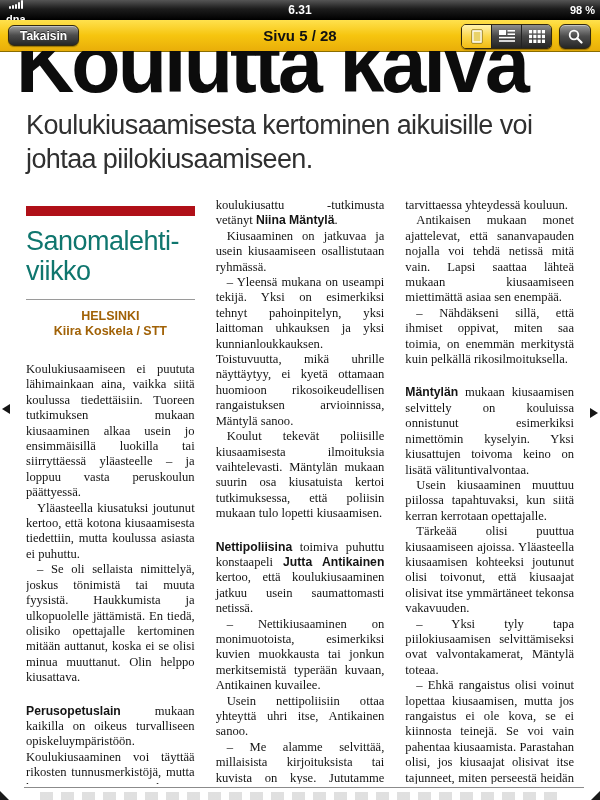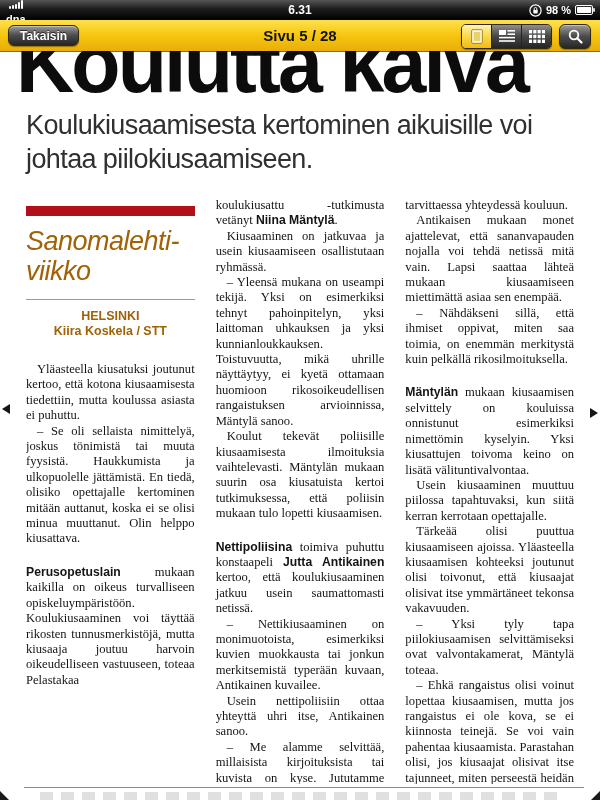--- a/index.html
+++ b/index.html
@@ -5,21 +5,21 @@
   html,body{margin:0;padding:0;}
   body{width:600px;height:800px;position:relative;overflow:hidden;background:#fff;
        font-family:"Liberation Sans",sans-serif;}
 
   
   .statusbar{position:absolute;top:0;left:0;right:0;height:20px;
     background:linear-gradient(#555 0%,#1c1c1c 45%,#000 100%);
     color:#fff;font-size:11px;font-weight:bold;display:flex;align-items:center;}
   .sb-left{position:absolute;left:6px;top:0;height:20px;display:flex;align-items:center;gap:4px;flex-direction:column;}
   .sb-time{position:absolute;left:0;right:0;text-align:center;font-size:12px;}
-  .sb-right{position:absolute;right:5px;top:0;height:20px;display:flex;align-items:center;gap:4px;}
+  .sb-right{position:absolute;right:5px;top:0;height:20px;display:flex;align-items:center;gap:4px;flex-direction:column;}
   .sigbars{display:flex;align-items:flex-end;gap:1px;height:9px;}
   .sigbars i{display:block;width:2px;background:#fff;border-radius:1px;}
 
   
   .toolbar{position:absolute;top:20px;left:0;right:0;height:31px;
     background:linear-gradient(#ffe14e,#f6c50f 50%,#e9ae09);
     border-bottom:1px solid #8a6d00;}
   .btn-dark{background:linear-gradient(#9d9d9d,#4d4d4d 48%,#262626);
     border:1px solid #33290e;border-radius:6px;color:#fff;
     box-shadow:inset 0 1px 0 rgba(255,255,255,.4),0 1px 1px rgba(0,0,0,.35);}
@@ -52,21 +52,21 @@
     display:flex;gap:21px;overflow:hidden;}
   .col{flex:1;min-width:0;font-family:"Liberation Serif",serif;font-size:12.6px;
     line-height:15.4px;color:#141414;text-align:justify;}
   .col p{margin:0;}
   .col p.ind{text-indent:11px;}
   .col p.sp{margin-top:18px;}
   .lead{font-family:"Liberation Sans",sans-serif;font-weight:bold;font-size:12.2px;}
 
   .kicker-bar{height:10px;background:#b01018;margin:8px 0 10px 0;}
   .kicker-title{font-family:"Liberation Sans",sans-serif;font-size:27px;line-height:30px;
-    color:#a16207;letter-spacing:-.5px;font-style:italic;}
+    color:#0f766e;letter-spacing:-.5px;}
   .kicker-rule{border:none;border-top:1px solid #9a9a9a;margin:13px 0 9px 0;}
   .dateline,.byline{font-family:"Liberation Sans",sans-serif;font-weight:bold;
     font-size:12.5px;line-height:15px;color:#a16207;text-align:center;}
   .col1-body{margin-top:23px;}
 
   
   .nav-left{position:absolute;left:2px;top:404px;width:0;height:0;
     border-top:5px solid transparent;border-bottom:5px solid transparent;
     border-right:8px solid #151515;cursor:pointer;}
   .nav-right{position:absolute;right:2px;top:408px;width:0;height:0;
@@ -174,20 +174,21 @@
   <div class="col">
     <div class="kicker-bar"></div>
     <div class="kicker-title">
       <span>Sanomalehti-</span><br>
       <span>viikko</span>
     </div>
     <hr class="kicker-rule">
     <div class="dateline">HELSINKI</div>
     <div class="byline">Kiira Koskela / STT</div>
     <div class="col1-body">
+        <p class=""><span>Koulukiusaamiseen ei puututa lähimainkaan aina, vaikka siitä koulussa tiedettäisiin. Tuoreen tutkimuksen mukaan kiusaaminen alkaa usein jo ensimmäisillä luokilla tai siirryttäessä yläasteelle – ja loppuu vasta peruskoulun päättyessä.</span></p>
         <p class="ind "><span>Yläasteella kiusatuksi joutunut kertoo, että kotona kiusaamisesta tiedettiin, mutta koulussa asiasta ei puhuttu.</span></p>
         <p class="ind "><span>– Se oli sellaista nimittelyä, joskus tönimistä tai muuta fyysistä. Haukkumista ja ulkopuolelle jättämistä. En tiedä, olisiko opettajalle kertominen mitään auttanut, koska ei se olisi minua muuttanut. Olin helppo kiusattava.</span></p>
         <p class="sp"><span class="lead">Perusopetuslain</span><span> mukaan kaikilla on oikeus turvalliseen opiskeluympäristöön. Koulukiusaaminen voi täyttää rikosten tunnusmerkistöjä, mutta kiusaaja joutuu harvoin oikeudelliseen vastuuseen, toteaa Pelastakaa</span></p>
       </div>
   </div>
   <div class="col">
       <p class=""><span>koulukiusattu -tutkimusta vetänyt </span><span class="lead">Niina Mäntylä</span><span>.</span></p>
       <p class="ind "><span>Kiusaaminen on jatkuvaa ja usein kiusaamiseen osallistutaan ryhmässä.</span></p>
       <p class="ind "><span>– Yleensä mukana on useampi tekijä. Yksi on esimerkiksi tehnyt pahoinpitelyn, yksi laittoman uhkauksen ja yksi kunnianloukkauksen. Toistuvuutta, mikä uhrille näyttäytyy, ei kyetä ottamaan huomioon rikosoikeudellisen rangaistuksen arvioinnissa, Mäntylä sanoo.</span></p>
       <p class="ind "><span>Koulut tekevät poliisille kiusaamisesta ilmoituksia vaihtelevasti. Mäntylän mukaan suurin osa kiusatuista kertoi tutkimuksessa, että poliisin mukaan tulo lopetti kiusaamisen.</span></p>

